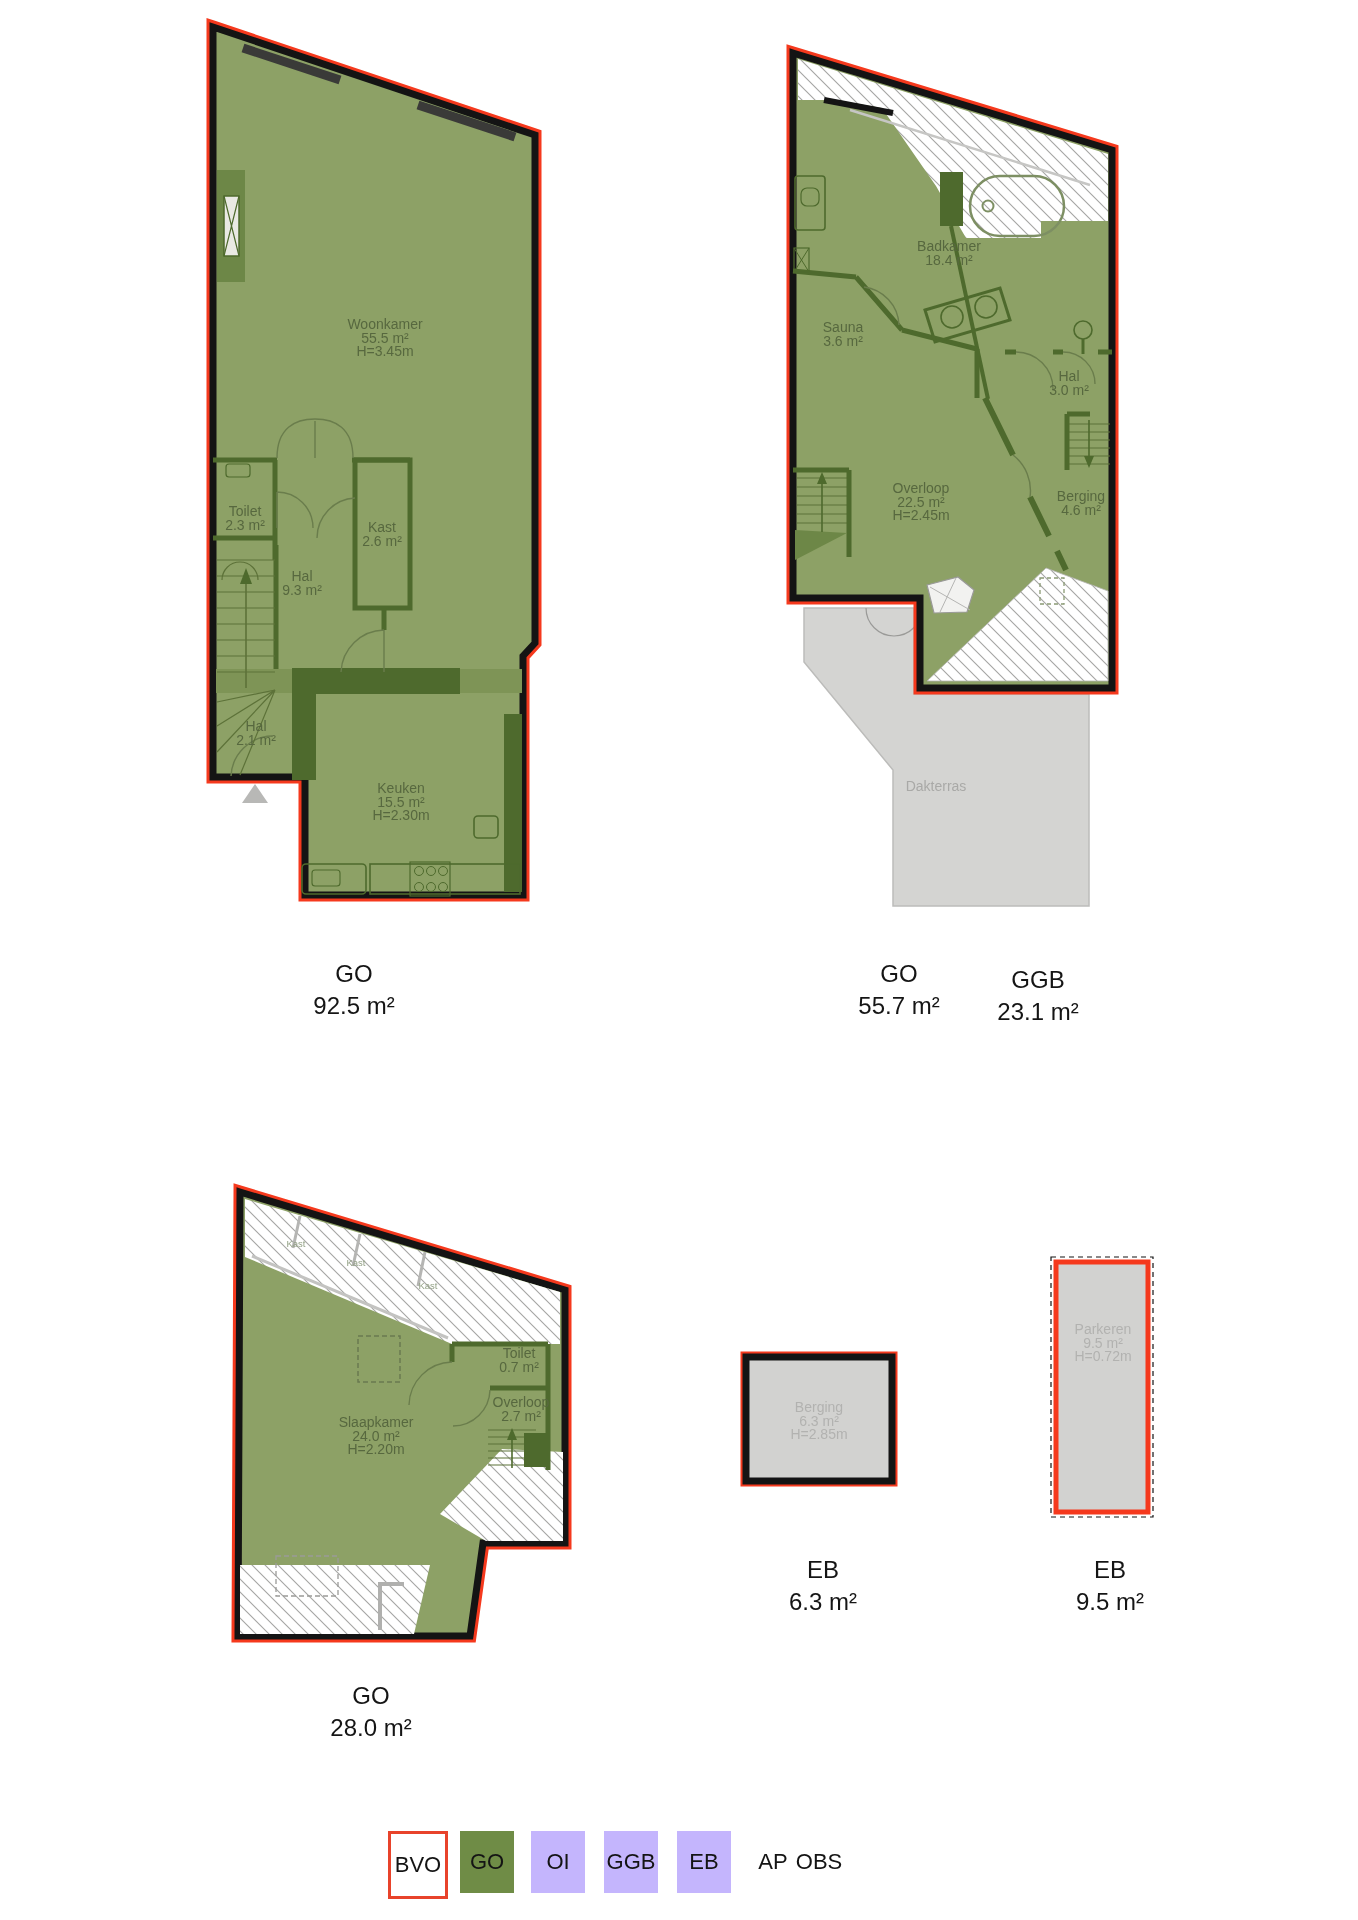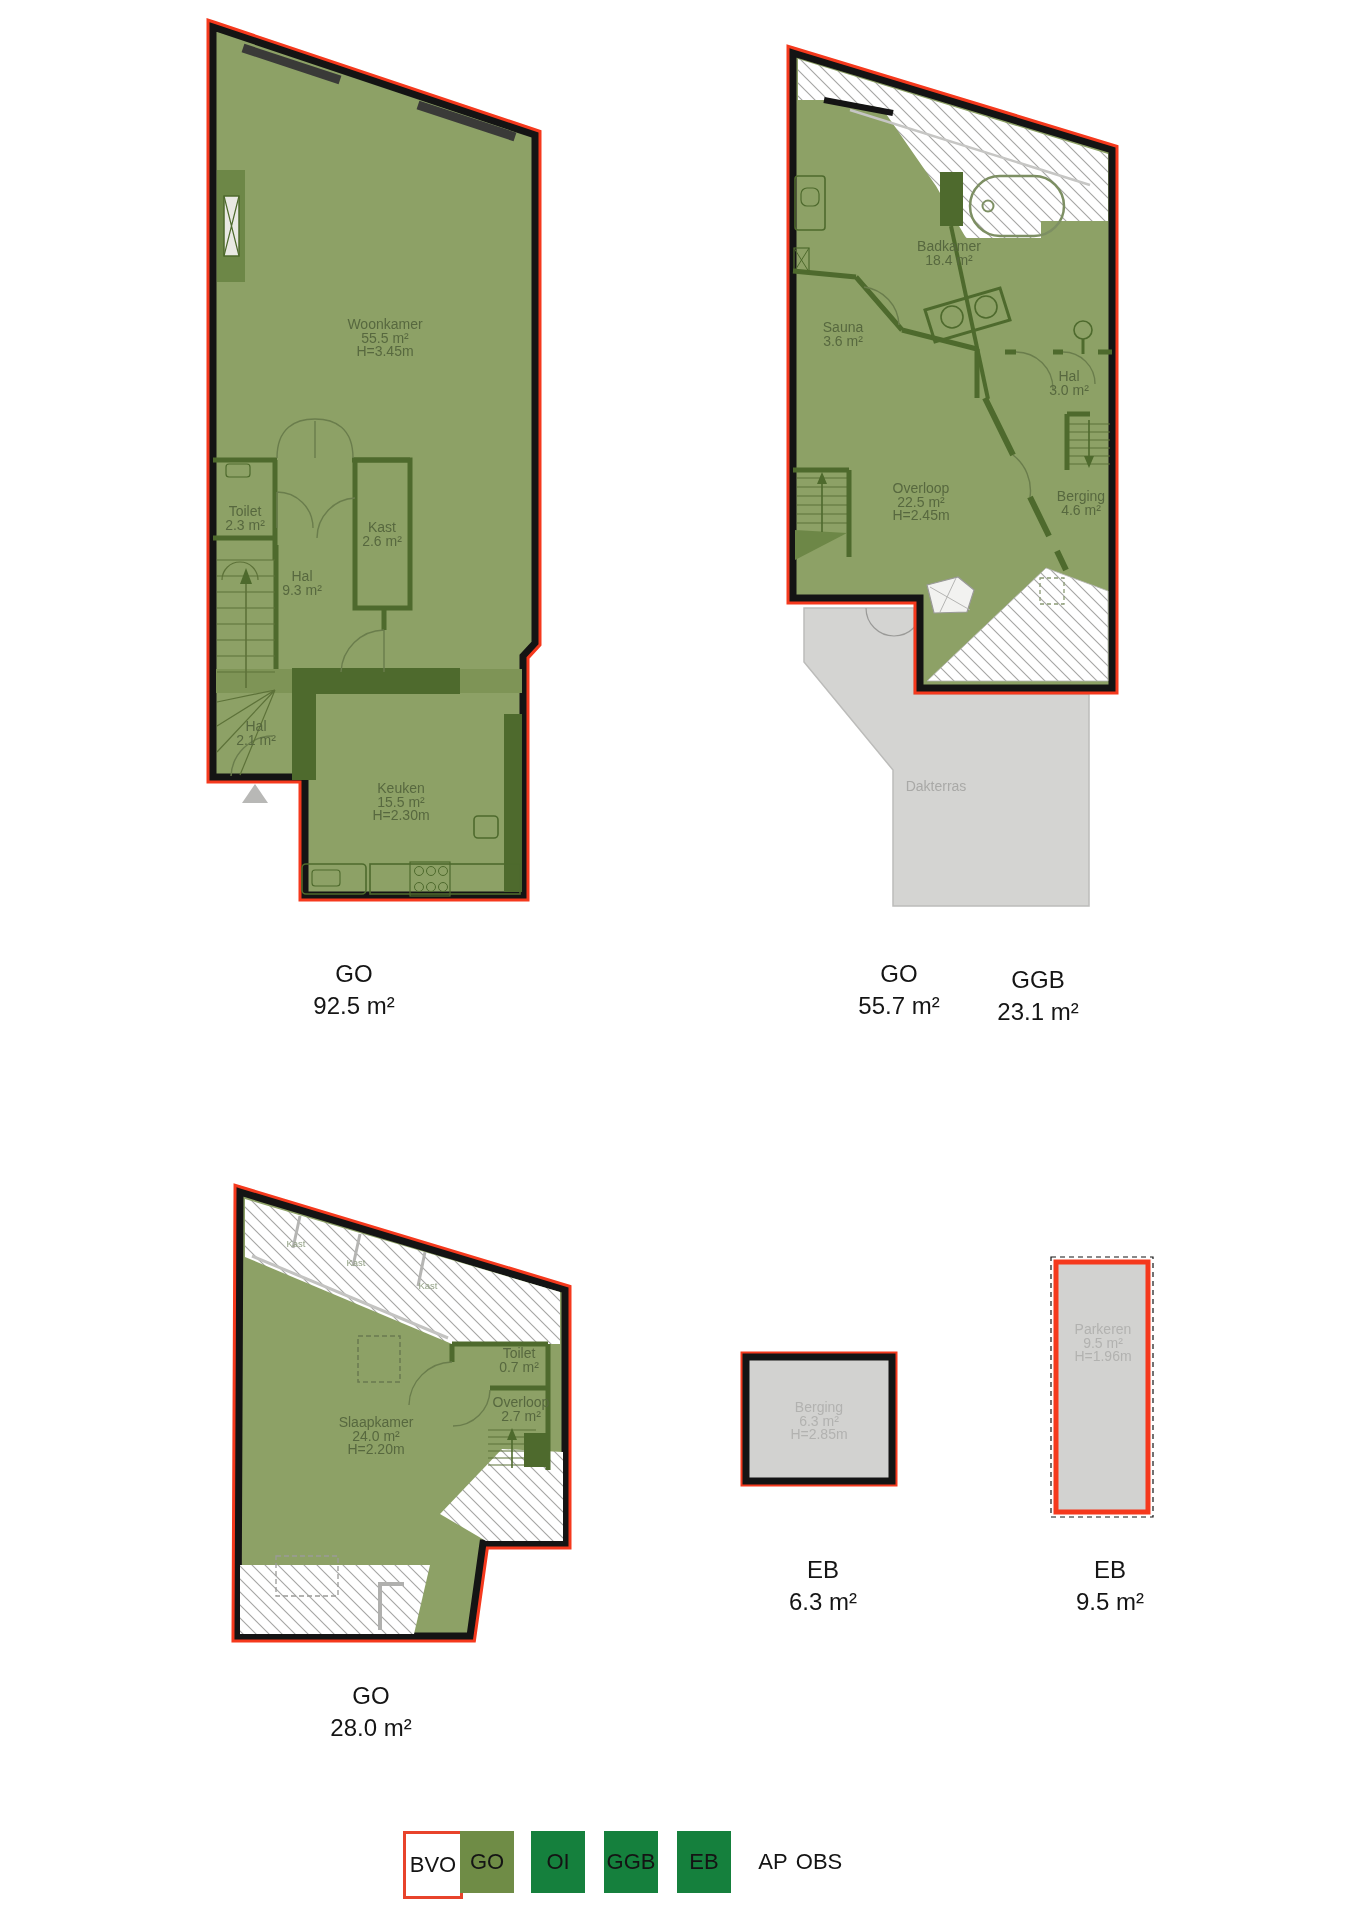--- a/index.html
+++ b/index.html
@@ -12,21 +12,21 @@
   .room-label.gray{color:#b2b2b0;}
   .room-label.light{color:#a9a9a7;}
   .room-label.small{font-size:9.5px;color:#93a186;}
   .caption{position:absolute;transform:translateX(-50%);text-align:center;
            font-size:24px;line-height:32px;color:#151515;}
   .caption div{white-space:nowrap;}
   .legend-item{position:absolute;top:1831px;width:54px;height:62px;display:flex;
                align-items:center;justify-content:center;font-size:22px;color:#141414;}
   .sw-bvo{background:#ffffff;border:3px solid #e8432b;}
   .sw-go{background:#6f8c46;}
-  .sw-gray{background:#15803d;}
+  .sw-gray{background:#c4b5fd;}
   .sw-none{background:transparent;}
 </style>
 </head>
 <body>
 
 <div class="page">
 
 <svg class="canvas" width="1358" height="1920" viewBox="0 0 1358 1920">
   <defs>
     <pattern id="hatch" patternUnits="userSpaceOnUse" width="13" height="13">
@@ -259,21 +259,21 @@
 </div>
 
 <div class="room-label gray" style="left:819px;top:1401px;">
   <span>Berging</span>
   <span>6.3 m²</span>
   <span>H=2.85m</span>
 </div>
 <div class="room-label gray" style="left:1103px;top:1323px;">
   <span>Parkeren</span>
   <span>9.5 m²</span>
-  <span>H=1.96m</span>
+  <span>H=0.72m</span>
 </div>
 
 <div class="caption" style="left:354px;top:958px;">
   <div>GO</div>
   <div>92.5 m²</div>
 </div>
 <div class="caption" style="left:899px;top:958px;">
   <div>GO</div>
   <div>55.7 m²</div>
 </div>
@@ -287,21 +287,21 @@
 </div>
 <div class="caption" style="left:823px;top:1554px;">
   <div>EB</div>
   <div>6.3 m²</div>
 </div>
 <div class="caption" style="left:1110px;top:1554px;">
   <div>EB</div>
   <div>9.5 m²</div>
 </div>
 
-<div class="legend-item sw-bvo" style="left:388px;margin-left:15px;">
+<div class="legend-item sw-bvo" style="left:388px;">
   <span>BVO</span>
 </div>
 <div class="legend-item sw-go" style="left:460px;">
   <span>GO</span>
 </div>
 <div class="legend-item sw-gray" style="left:531px;">
   <span>OI</span>
 </div>
 <div class="legend-item sw-gray" style="left:604px;">
   <span>GGB</span>

